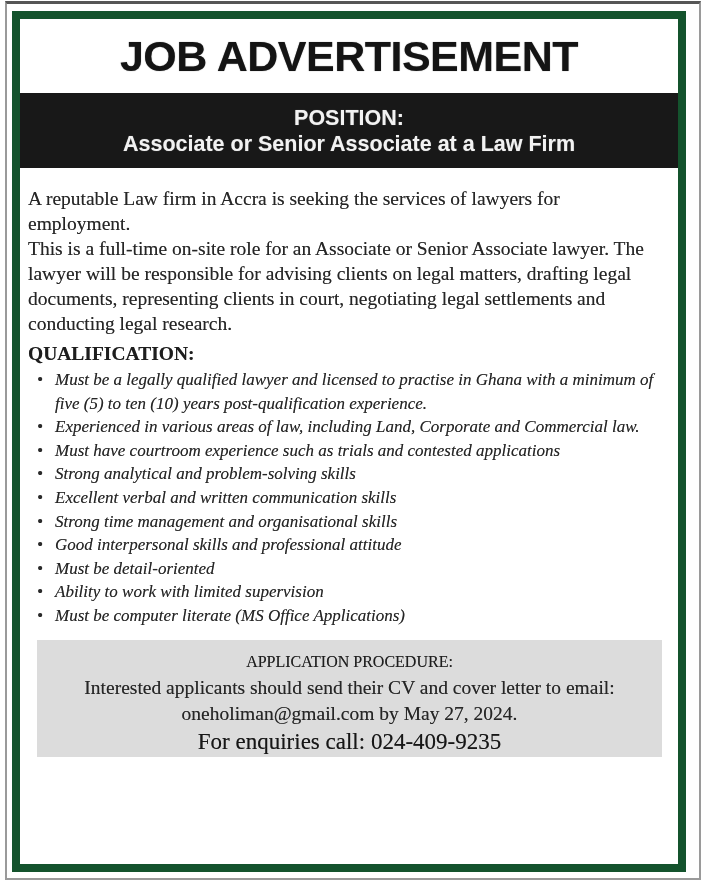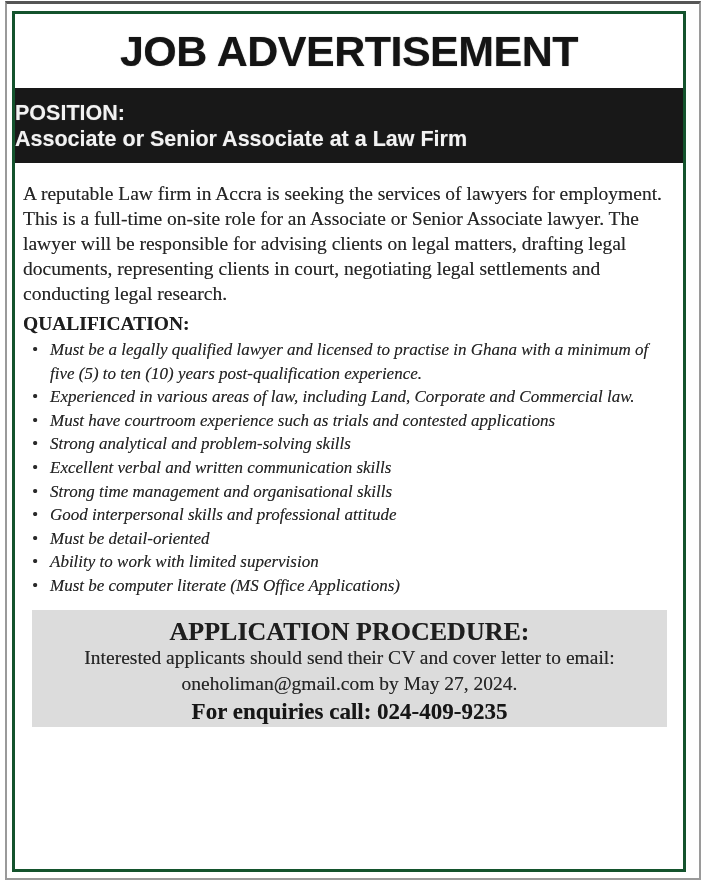--- a/index.html
+++ b/index.html
@@ -20,21 +20,21 @@
     position: absolute;
     top: 1px; left: 5px; right: 2px; bottom: 1px;
     border: 2px solid #9a9a9a;
     border-top: 3px solid #565656;
     pointer-events: none;
   }
   
   .ad {
     position: absolute;
     top: 11px; left: 12px; right: 17px; bottom: 9px;
-    border: 3px solid #14532d;
+    border: 8px solid #14532d;
     background: #ffffff;
     overflow: hidden;
   }
   .title-section {
     height: 74px;
     display: flex; align-items: center; justify-content: center;
     background: #ffffff;
   }
   .title-section h1 {
     font-family: "Liberation Sans", sans-serif;
@@ -42,21 +42,21 @@
     font-size: 43px;
     letter-spacing: -0.5px;
     color: #141414;
     text-shadow: 0 0 1px rgba(20,20,20,0.55);
   }
   .position-bar {
     height: 75px;
     background: #181818;
     color: #f2f2f2;
     display: flex; flex-direction: column;
-    align-items: flex-start; justify-content: center;
+    align-items: center; justify-content: center;
     font-family: "Liberation Sans", sans-serif;
     font-weight: 700;
     font-size: 21.5px;
     line-height: 26px;
     text-shadow: 0 0 1px rgba(255,255,255,0.4);
   }
   .content {
     padding: 18px 12px 0 8px;
     font-size: 19.5px;
     line-height: 25px;
@@ -89,31 +89,31 @@
     color: #2a2a2a;
   }
   .procedure {
     margin: 12px 4px 0 9px;
     background: #dcdcdc;
     text-align: center;
     padding: 9px 26px 12px;
     height: 117px;
   }
   .procedure .proc-heading {
-    font-weight: 700;
-    font-size: 26px;
+    font-weight: 400;
+    font-size: 16px;
     line-height: 26px;
     color: #1e1e1e;
   }
   .procedure .proc-line {
     font-size: 19.5px;
     line-height: 26px;
   }
   .procedure .proc-enquiries {
-    font-weight: 700;
+    font-weight: 400;
     font-size: 23px;
     line-height: 30px;
     color: #161616;
   }
 </style>
 </head>
 <body>
 
 <div class="page">
   <div class="scan-frame"></div>

